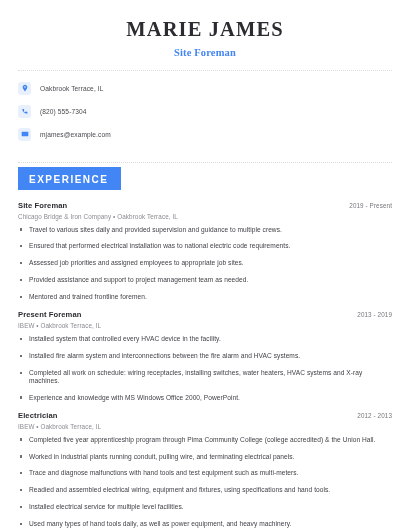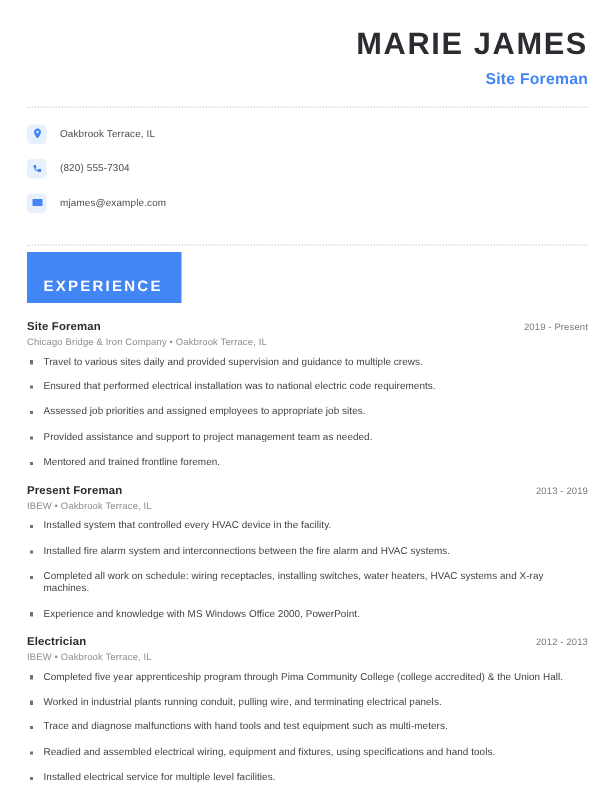--- a/index.html
+++ b/index.html
@@ -5,21 +5,21 @@
   * { margin:0; padding:0; box-sizing:border-box; }
   html, body {
     width:410px; height:530px;
     background:#ffffff;
     font-family:"Liberation Sans", sans-serif;
     overflow:hidden;
   }
   .page { width:410px; height:530px; background:#fff; position:relative; padding:0 18px; }
 
   
-  .header { padding-top:18px; text-align:right; }
+  .header { padding-top:18px; text-align:center;font-family:Liberation Serif, serif; }
   .name {
     font-size:20.5px; font-weight:bold; letter-spacing:1.1px;
     color:#2b2b31; line-height:1.15;
   }
   .job-title {
     margin-top:5px; font-size:10.5px; font-weight:bold;
     color:#4285f4; letter-spacing:.15px;
   }
 
   .divider {
@@ -42,21 +42,21 @@
   }
   .ico svg { display:block; }
   .contact-text { font-size:6.6px; color:#4a4a50; letter-spacing:.1px; }
 
   
   .section { margin-top:4px; }
   .badge {
     display:inline-block;
     background:#4285f4; color:#fff;
     font-size:10px; font-weight:bold; letter-spacing:1.5px;
-    padding:18px 13px 5px 11px;
+    padding:7px 13px 5px 11px;
   }
   .section-body { margin-top:11px; }
 
   
   .job { margin-bottom:9px; }
   .job:last-child { margin-bottom:0; }
   .job-head { display:flex; align-items:baseline; justify-content:space-between; }
   .job-role { font-size:7.6px; font-weight:bold; color:#2b2b31; letter-spacing:.1px; }
   .job-dates { font-size:6.3px; color:#77777e; letter-spacing:.1px; white-space:nowrap; }
   .job-meta { margin-top:3px; font-size:6.3px; color:#8b8b92; letter-spacing:.1px; }

